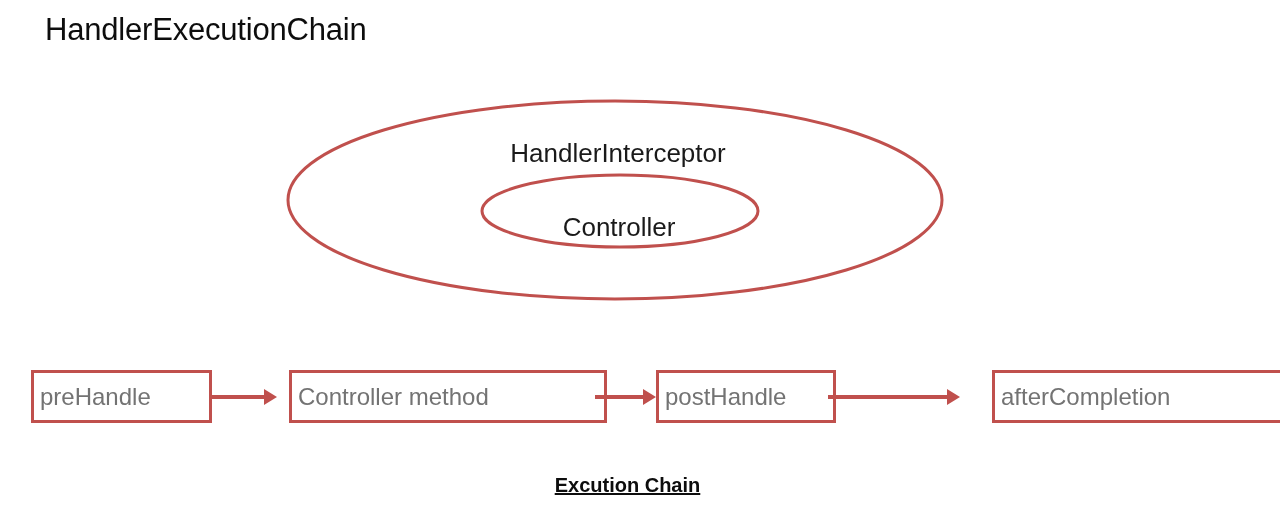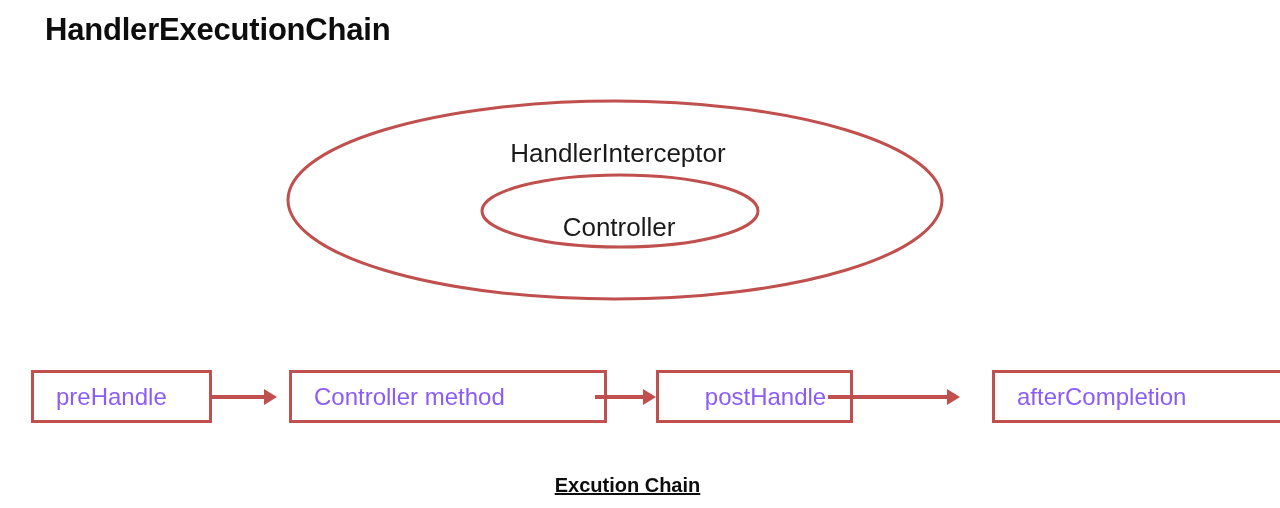--- a/index.html
+++ b/index.html
@@ -18,21 +18,21 @@
     background: #ffffff;
     overflow: hidden;
   }
 
   
   .diagram-title {
     position: absolute;
     left: 45px;
     top: 12px;
     font-size: 31px;
-    font-weight: bold;
+    font-weight: normal;
     color: #0d0d0d;
     letter-spacing: -0.2px;
     white-space: nowrap;
   }
 
   
   .ellipse-layer {
     position: absolute;
     left: 0;
     top: 0;
@@ -73,22 +73,22 @@
     top: 0;
     height: 53px;
     box-sizing: border-box;
     border: 3px solid #c0504d;
     background: #ffffff;
     display: flex;
     align-items: center;
   }
   .chain-box-label {
     font-size: 24px;
-    color: #8b5cf6;
-    padding-left: 22px;
+    color: #737373;
+    padding-left: 6px;
     white-space: nowrap;
     line-height: 1;
   }
 
   .chain-arrow {
     position: absolute;
     top: 23px;
     height: 8px;
   }
   .chain-arrow .shaft {
@@ -152,21 +152,21 @@
 
     <div class="chain-box" style="left:277px; width:318px;margin-left:12px;">
       <span class="chain-box-label">Controller method</span>
     </div>
 
     <div class="chain-arrow" style="left:595px; width:61px;">
       <div class="shaft" style="width:48px;"></div>
       <div class="head"></div>
     </div>
 
-    <div class="chain-box" style="left:656px; width:197px;justify-content:center;">
+    <div class="chain-box" style="left:656px; width:180px;">
       <span class="chain-box-label">postHandle</span>
     </div>
 
     <div class="chain-arrow" style="left:828px; width:132px;">
       <div class="shaft" style="width:119px;"></div>
       <div class="head"></div>
     </div>
 
     <div class="chain-box" style="left:960px; width:314px;margin-left:32px;">
       <span class="chain-box-label">afterCompletion</span>

